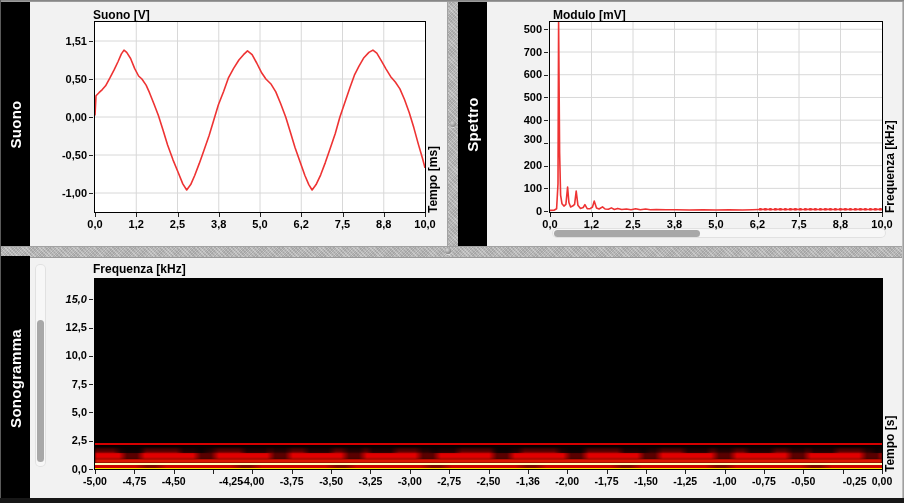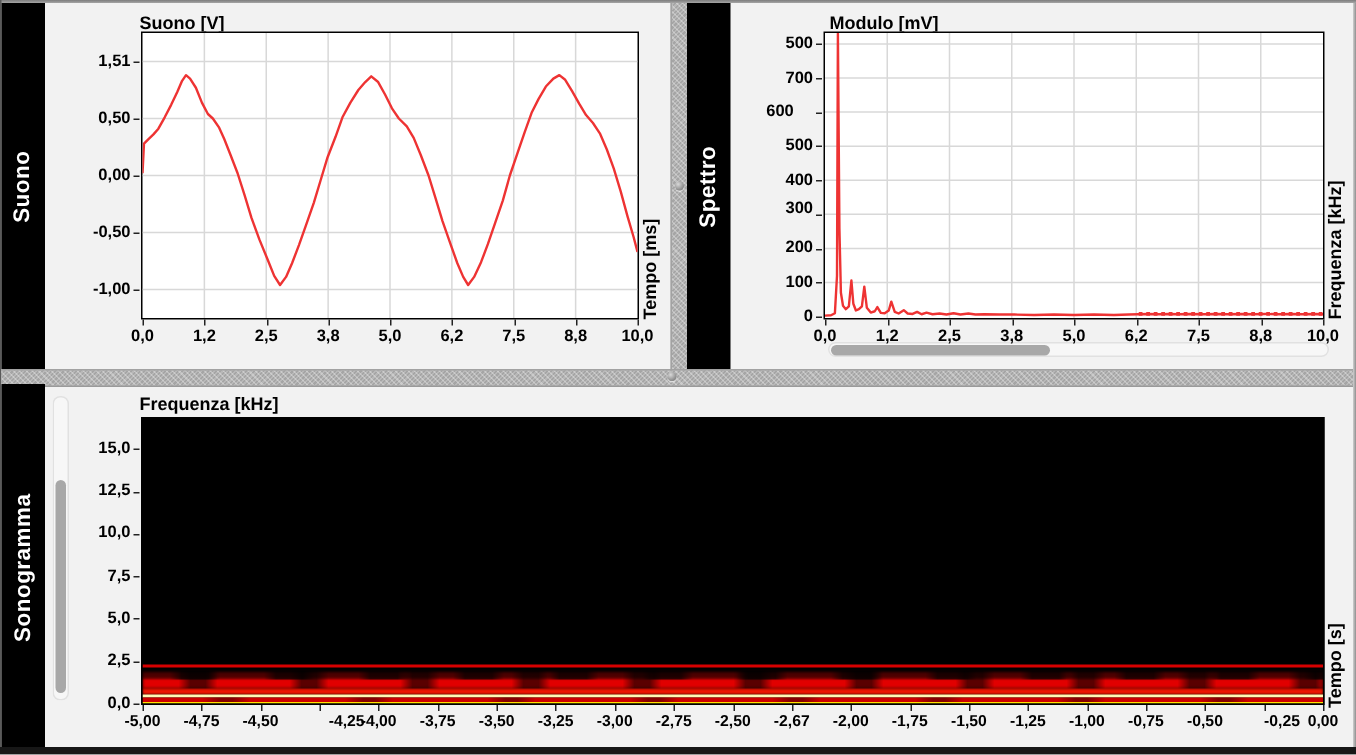--- a/index.html
+++ b/index.html
@@ -194,21 +194,21 @@
     <div class="tick-label-x" style="left: 769px; top: 218px;">7,5</div>
     <div class="tickmark" style="left: 799px; top: 213px; width: 1px; height: 4px;"></div>
     <div class="tick-label-x" style="left: 810.5px; top: 218px;">8,8</div>
     <div class="tickmark" style="left: 840.5px; top: 213px; width: 1px; height: 4px;"></div>
     <div class="tick-label-x" style="left: 852px; top: 218px;">10,0</div>
     <div class="tickmark" style="left: 882px; top: 213px; width: 1px; height: 4px;"></div>
     <div class="tick-label-y" style="left: 498px; width: 44px; top: 23.7727px;">500</div>
     <div class="tickmark" style="left: 544px; top: 29.2727px; width: 4px; height: 1px;"></div>
     <div class="tick-label-y" style="left: 498px; width: 44px; top: 46.5px;">700</div>
     <div class="tickmark" style="left: 544px; top: 52px; width: 4px; height: 1px;"></div>
-    <div class="tick-label-y" style="left: 498px; width: 44px; top: 69.2273px; text-align: center;">600</div>
+    <div class="tick-label-y" style="left: 498px; width: 44px; top: 69.2273px;">600</div>
     <div class="tickmark" style="left: 544px; top: 74.7273px; width: 4px; height: 1px;"></div>
     <div class="tick-label-y" style="left: 498px; width: 44px; top: 91.9545px;">500</div>
     <div class="tickmark" style="left: 544px; top: 97.4545px; width: 4px; height: 1px;"></div>
     <div class="tick-label-y" style="left: 498px; width: 44px; top: 114.682px;">400</div>
     <div class="tickmark" style="left: 544px; top: 120.182px; width: 4px; height: 1px;"></div>
     <div class="tick-label-y" style="left: 498px; width: 44px; top: 134px;">300</div>
     <div class="tickmark" style="left: 544px; top: 142.909px; width: 4px; height: 1px;"></div>
     <div class="tick-label-y" style="left: 498px; width: 44px; top: 160.136px;">200</div>
     <div class="tickmark" style="left: 544px; top: 165.636px; width: 4px; height: 1px;"></div>
     <div class="tick-label-y" style="left: 498px; width: 44px; top: 182.864px;">100</div>
@@ -230,41 +230,41 @@
     <div class="tick-label-x small" style="left: 301.1px; top: 475px;">-3,50</div>
     <div class="tickmark" style="left: 331.1px; top: 470px; width: 1px; height: 4px;"></div>
     <div class="tick-label-x small" style="left: 340.45px; top: 475px;">-3,25</div>
     <div class="tickmark" style="left: 370.45px; top: 470px; width: 1px; height: 4px;"></div>
     <div class="tick-label-x small" style="left: 379.8px; top: 475px;">-3,00</div>
     <div class="tickmark" style="left: 409.8px; top: 470px; width: 1px; height: 4px;"></div>
     <div class="tick-label-x small" style="left: 419.15px; top: 475px;">-2,75</div>
     <div class="tickmark" style="left: 449.15px; top: 470px; width: 1px; height: 4px;"></div>
     <div class="tick-label-x small" style="left: 458.5px; top: 475px;">-2,50</div>
     <div class="tickmark" style="left: 488.5px; top: 470px; width: 1px; height: 4px;"></div>
-    <div class="tick-label-x small" style="left: 497.85px; top: 475px;">-2,67</div>
+    <div class="tick-label-x small" style="left: 497.85px; top: 475px;">-1,36</div>
     <div class="tickmark" style="left: 527.85px; top: 470px; width: 1px; height: 4px;"></div>
     <div class="tick-label-x small" style="left: 537.2px; top: 475px;">-2,00</div>
     <div class="tickmark" style="left: 567.2px; top: 470px; width: 1px; height: 4px;"></div>
     <div class="tick-label-x small" style="left: 576.55px; top: 475px;">-1,75</div>
     <div class="tickmark" style="left: 606.55px; top: 470px; width: 1px; height: 4px;"></div>
     <div class="tick-label-x small" style="left: 615.9px; top: 475px;">-1,50</div>
     <div class="tickmark" style="left: 645.9px; top: 470px; width: 1px; height: 4px;"></div>
     <div class="tick-label-x small" style="left: 655.25px; top: 475px;">-1,25</div>
     <div class="tickmark" style="left: 685.25px; top: 470px; width: 1px; height: 4px;"></div>
     <div class="tick-label-x small" style="left: 694.6px; top: 475px;">-1,00</div>
     <div class="tickmark" style="left: 724.6px; top: 470px; width: 1px; height: 4px;"></div>
     <div class="tick-label-x small" style="left: 733.95px; top: 475px;">-0,75</div>
     <div class="tickmark" style="left: 763.95px; top: 470px; width: 1px; height: 4px;"></div>
     <div class="tick-label-x small" style="left: 773.3px; top: 475px;">-0,50</div>
     <div class="tickmark" style="left: 803.3px; top: 470px; width: 1px; height: 4px;"></div>
     <div class="tick-label-x small" style="left: 812.65px; top: 475px; margin-left: 12px;">-0,25</div>
     <div class="tickmark" style="left: 842.65px; top: 470px; width: 1px; height: 4px;"></div>
     <div class="tick-label-x small" style="left: 852px; top: 475px;">0,00</div>
     <div class="tickmark" style="left: 882px; top: 470px; width: 1px; height: 4px;"></div>
-    <div class="tick-label-y" style="left: 43px; width: 44px; top: 293.857px;">15,0</div>
+    <div class="tick-label-y" style="left: 43px; width: 44px; top: 293.857px; font-style: italic;">15,0</div>
     <div class="tickmark" style="left: 89px; top: 299.357px; width: 4px; height: 1px;"></div>
     <div class="tick-label-y" style="left: 43px; width: 44px; top: 322.131px;">12,5</div>
     <div class="tickmark" style="left: 89px; top: 327.631px; width: 4px; height: 1px;"></div>
     <div class="tick-label-y" style="left: 43px; width: 44px; top: 350.405px;">10,0</div>
     <div class="tickmark" style="left: 89px; top: 355.905px; width: 4px; height: 1px;"></div>
     <div class="tick-label-y" style="left: 43px; width: 44px; top: 378.679px;">7,5</div>
     <div class="tickmark" style="left: 89px; top: 384.179px; width: 4px; height: 1px;"></div>
     <div class="tick-label-y" style="left: 43px; width: 44px; top: 406.952px;">5,0</div>
     <div class="tickmark" style="left: 89px; top: 412.452px; width: 4px; height: 1px;"></div>
     <div class="tick-label-y" style="left: 43px; width: 44px; top: 435.226px;">2,5</div>

